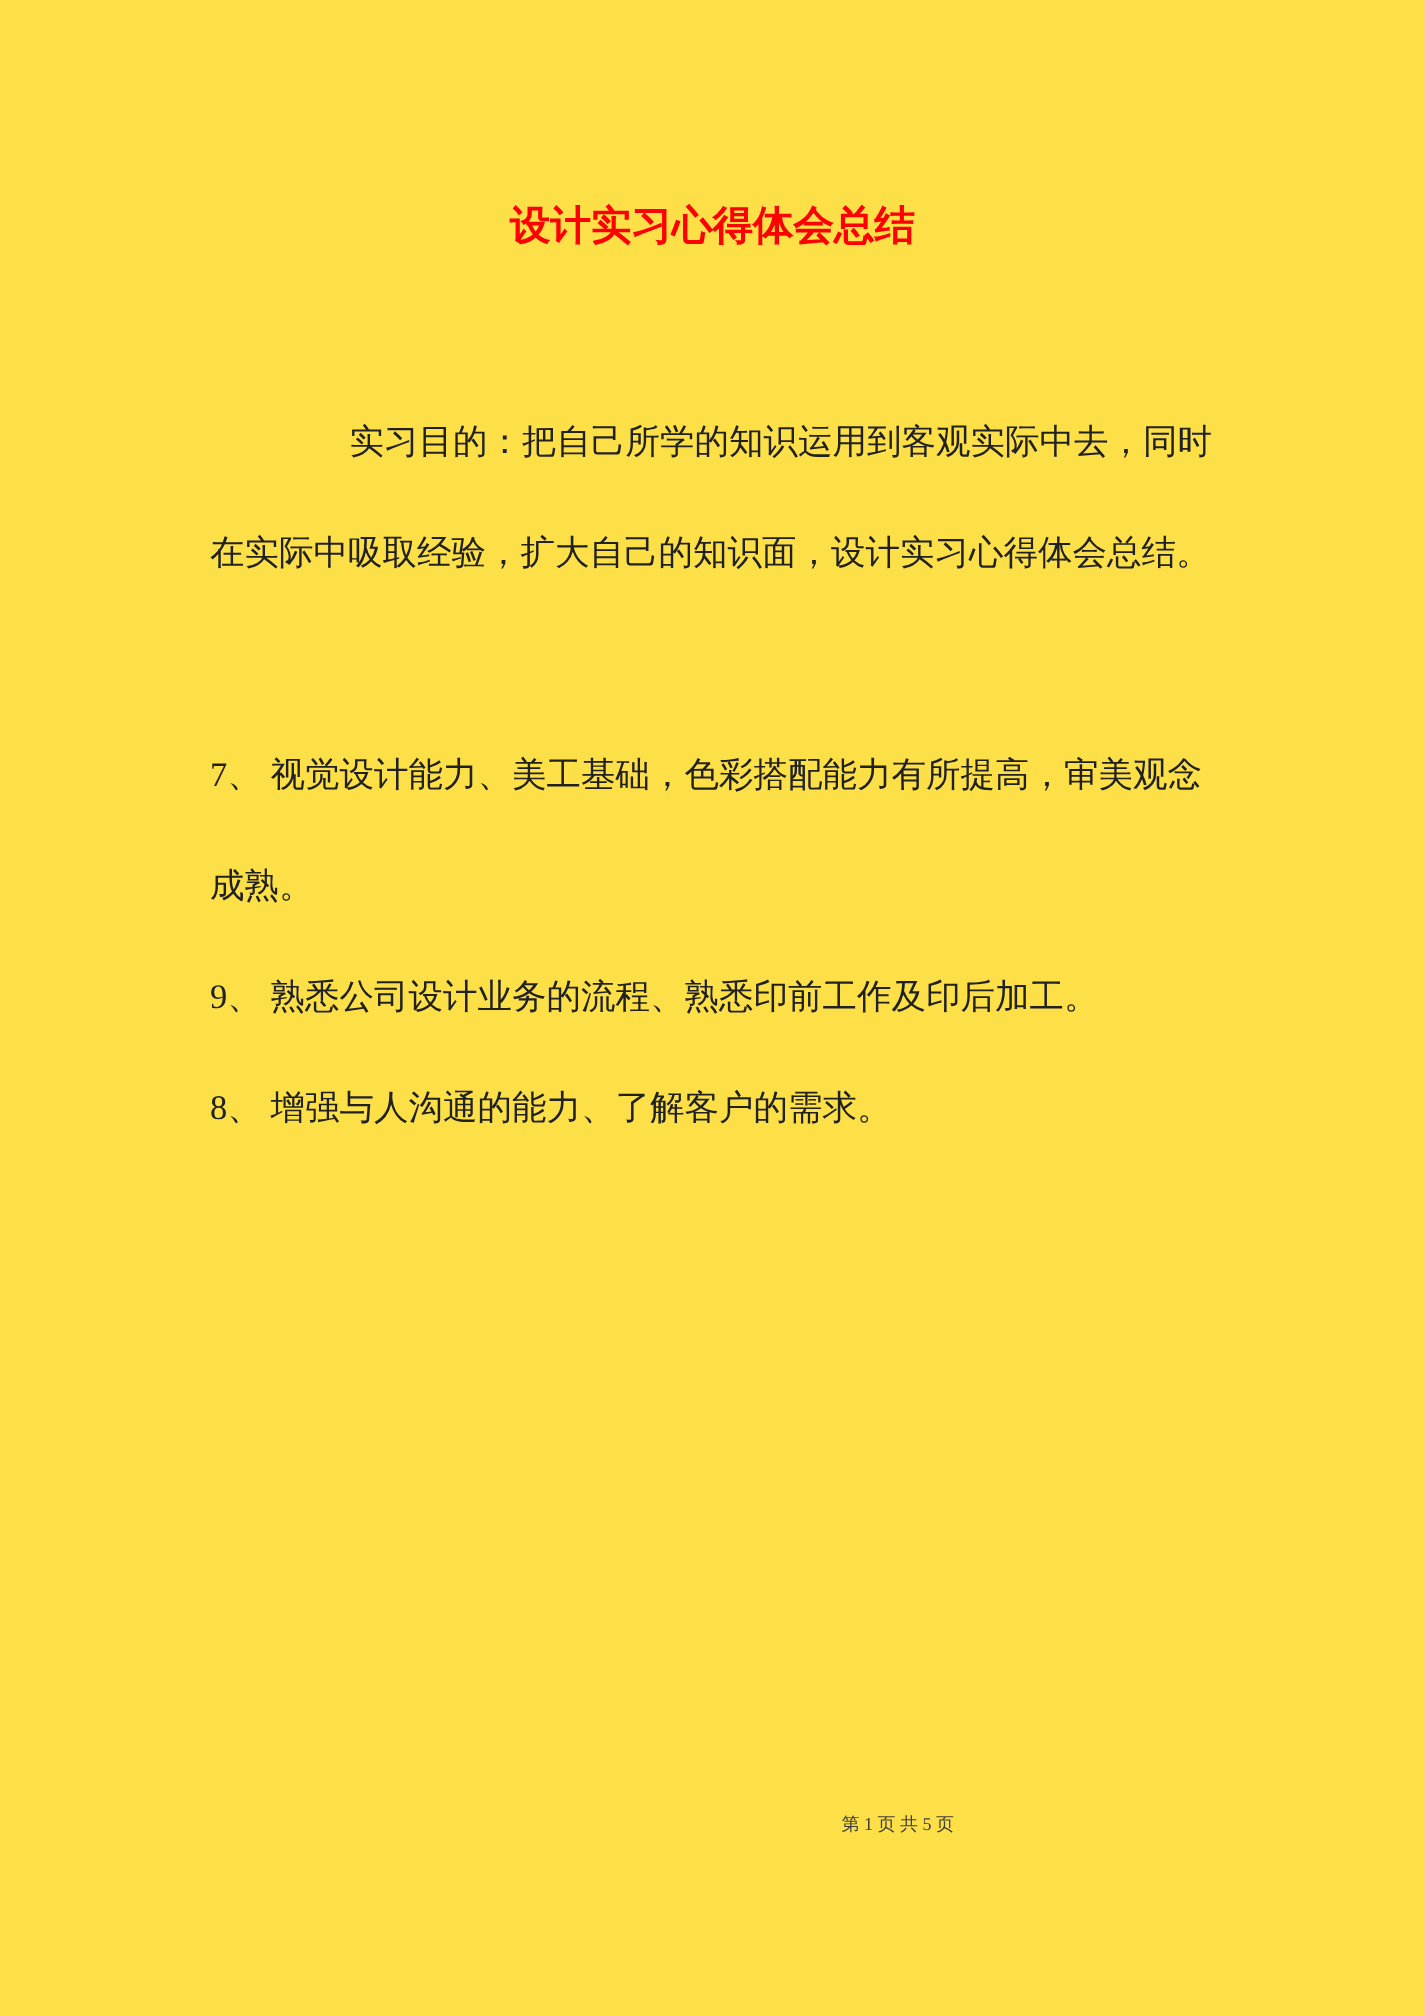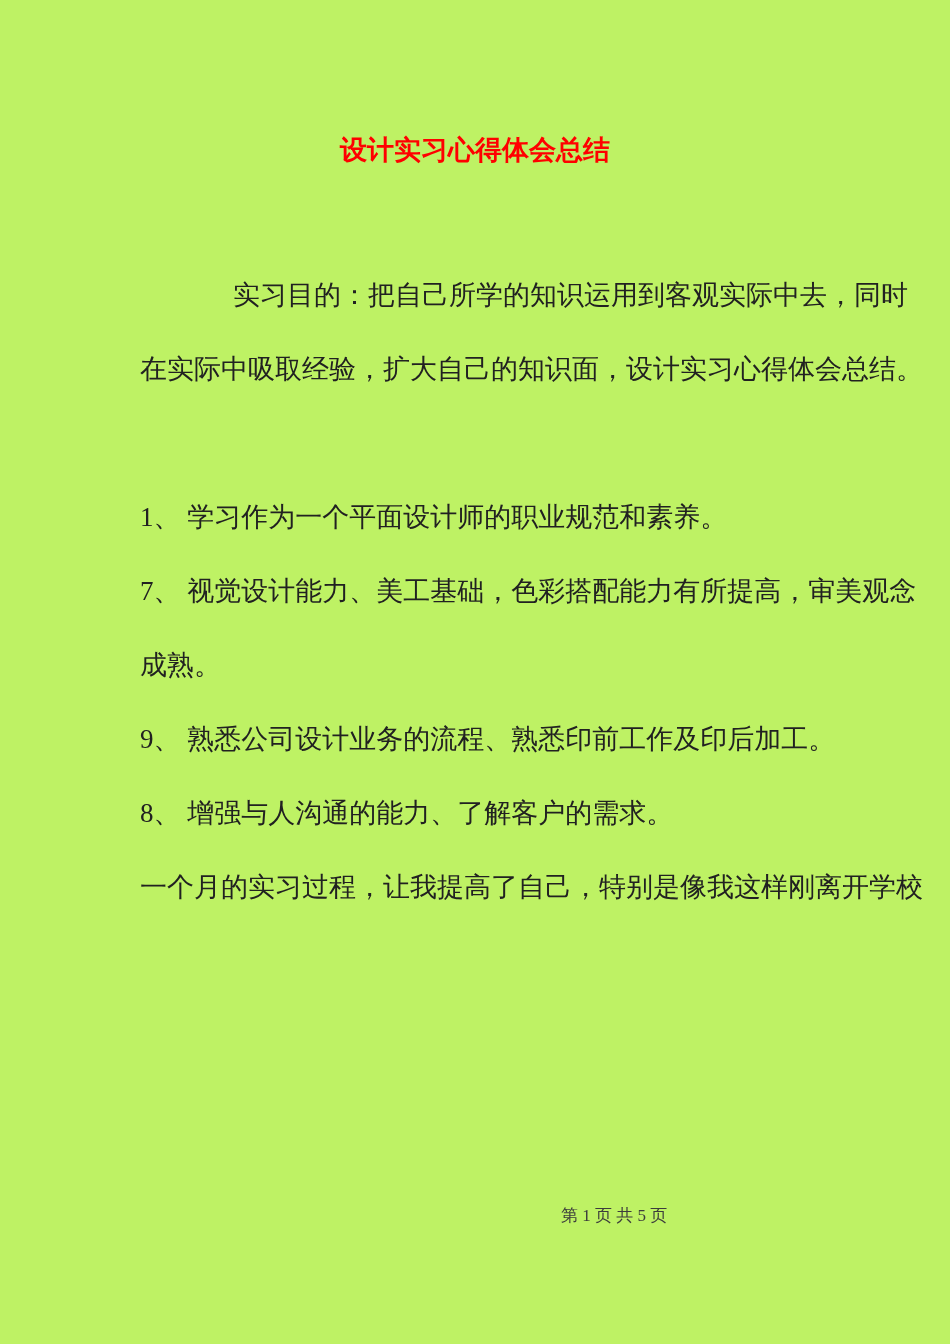--- a/index.html
+++ b/index.html
@@ -4,79 +4,77 @@
 <style>
   html, body {
     margin: 0;
     padding: 0;
     background: #ffffff;
   }
   .page {
     position: relative;
     width: 950px;
     height: 1344px;
-    background: #bef264;
+    background: #fde047;
     overflow: hidden;
     font-family: "Liberation Serif", "DejaVu Serif", serif;
   }
   .doc-title {
     position: absolute;
     top: 130px;
     left: 0;
     right: 0;
     margin: 0;
     text-align: center;
     font-size: 27px;
     line-height: 40px;
     font-weight: bold;
     font-family: "Liberation Serif", "DejaVu Serif", serif;
   }
   .doc-body {
     position: absolute;
     top: 258px;
     left: 140px;
     width: 690px;
-    font-size: 27px;
+    font-size: 23px;
     color: #212121;
   }
   .line {
     height: 74px;
     line-height: 74px;
     white-space: nowrap;
   }
   .line.indent {
     text-indent: 93px;
   }
   .page-footer {
     position: absolute;
     top: 1204px;
     left: 561px;
-    font-size: 17px;
+    font-size: 12px;
     line-height: 24px;
     color: #3c3c3c;
     white-space: nowrap;
     text-align: right;
   }
 </style>
 </head>
 <body>
 
 <div class="page">
 
   <h1 class="doc-title" style="color: rgb(255, 0, 0);">设计实习心得体会总结</h1>
 
   <div class="doc-body" style="color: rgb(33, 33, 33);">
       <div class="line indent">实习目的：把自己所学的知识运用到客观实际中去，同时</div>
       <div class="line">在实际中吸取经验，扩大自己的知识面，设计实习心得体会总结。</div>
       <div class="line"></div>
-      <div class="line">1、 学习作为一个平面设计师的职业规范和素养。</div>
       <div class="line">7、 视觉设计能力、美工基础，色彩搭配能力有所提高，审美观念</div>
       <div class="line">成熟。</div>
       <div class="line">9、 熟悉公司设计业务的流程、熟悉印前工作及印后加工。</div>
       <div class="line">8、 增强与人沟通的能力、了解客户的需求。</div>
-      <div class="line">一个月的实习过程，让我提高了自己，特别是像我这样刚离开学校</div>
     </div>
 
   <div class="page-footer" style="color: rgb(60, 60, 60);">
     <span>第 1 页 共 5 页</span>
   </div>
 
 </div>
 
 </body></html>

